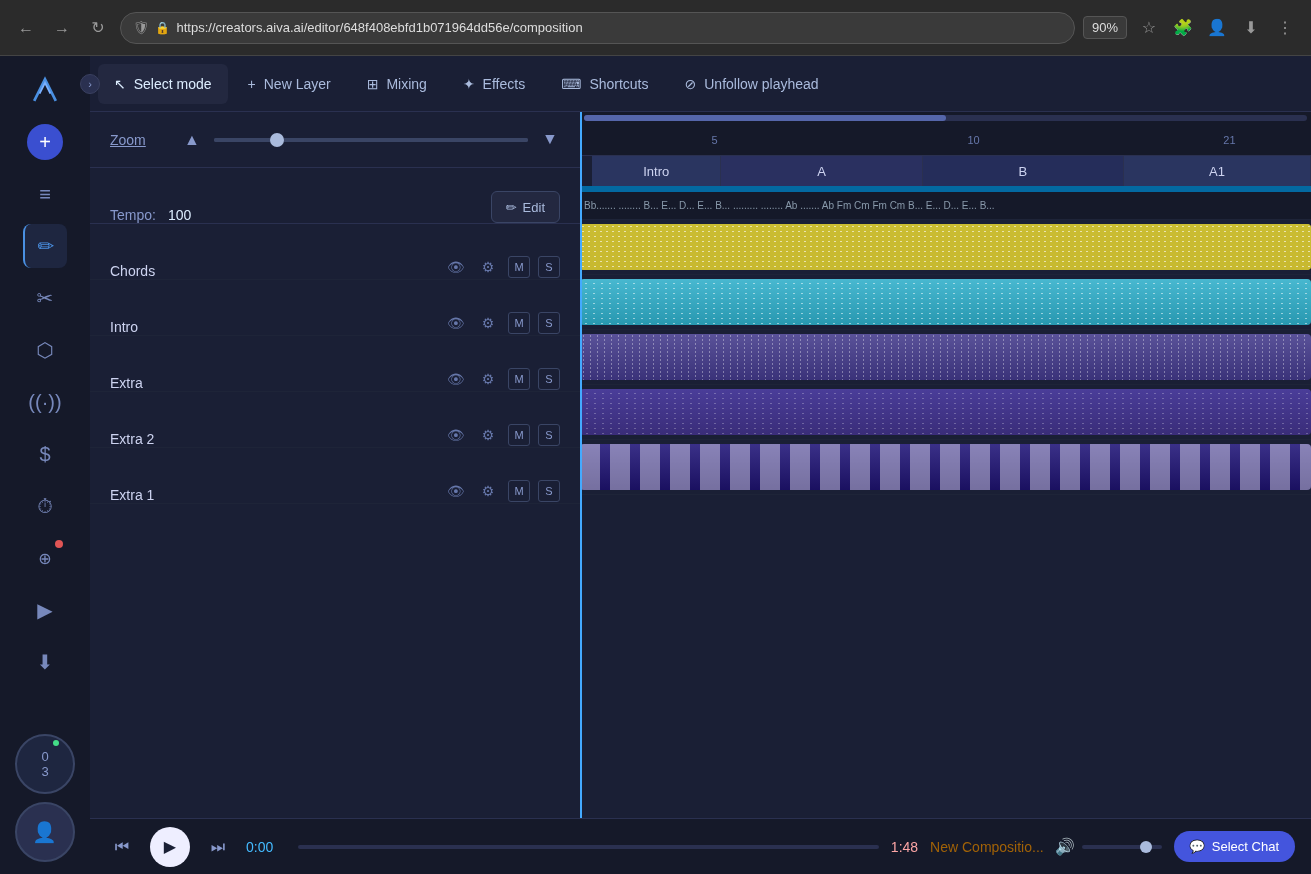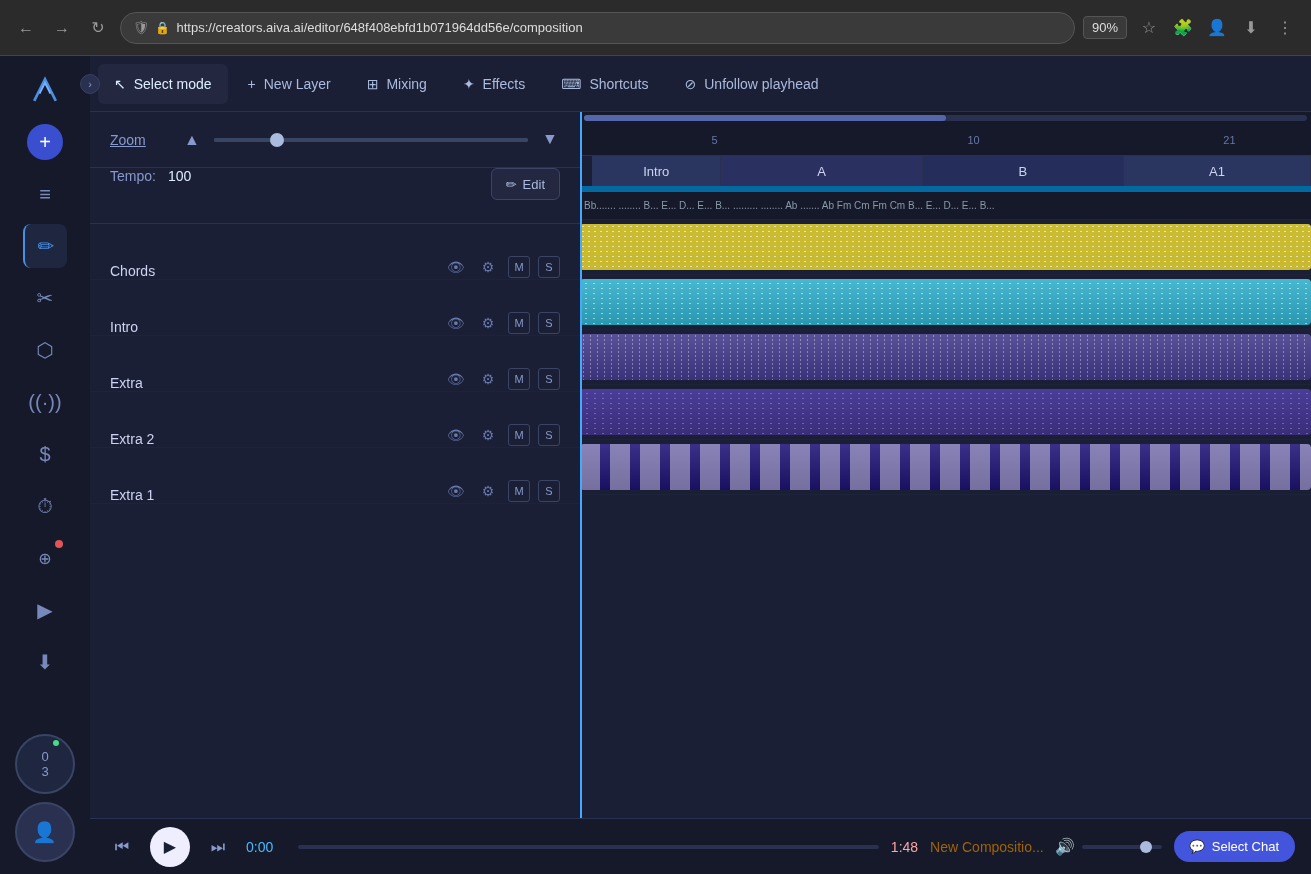--- a/index.html
+++ b/index.html
@@ -262,21 +262,21 @@
       transform: translate(-50%, -50%);
       width: 14px; height: 14px;
       background: #aabbdd;
       border-radius: 50%;
     }
 
     
     .tempo-row {
       height: 56px;
       display: flex;
-      align-items: flex-start;
+      align-items: flex-end;
       padding: 0 20px;
       gap: 8px;
       border-bottom: 1px solid #2a3050;
     }
     .tempo-label { font-size: 14px; color: #8899cc; }
     .tempo-value { font-size: 14px; color: #ddeeff; margin-left: 4px; }
     .tempo-edit-btn {
       margin-left: auto;
       height: 32px;
       padding: 0 14px;

